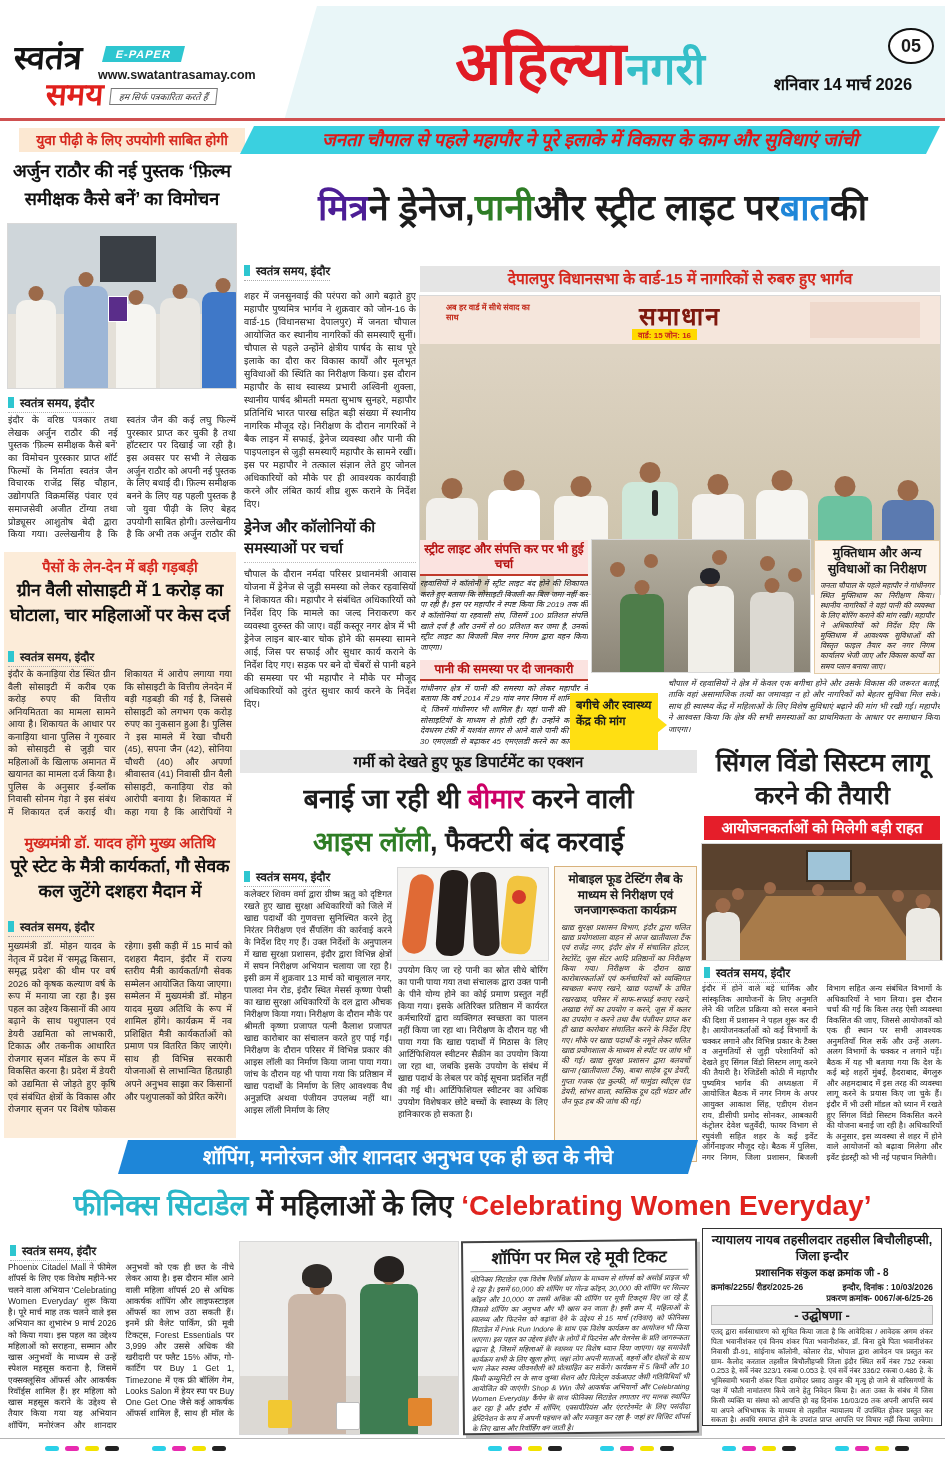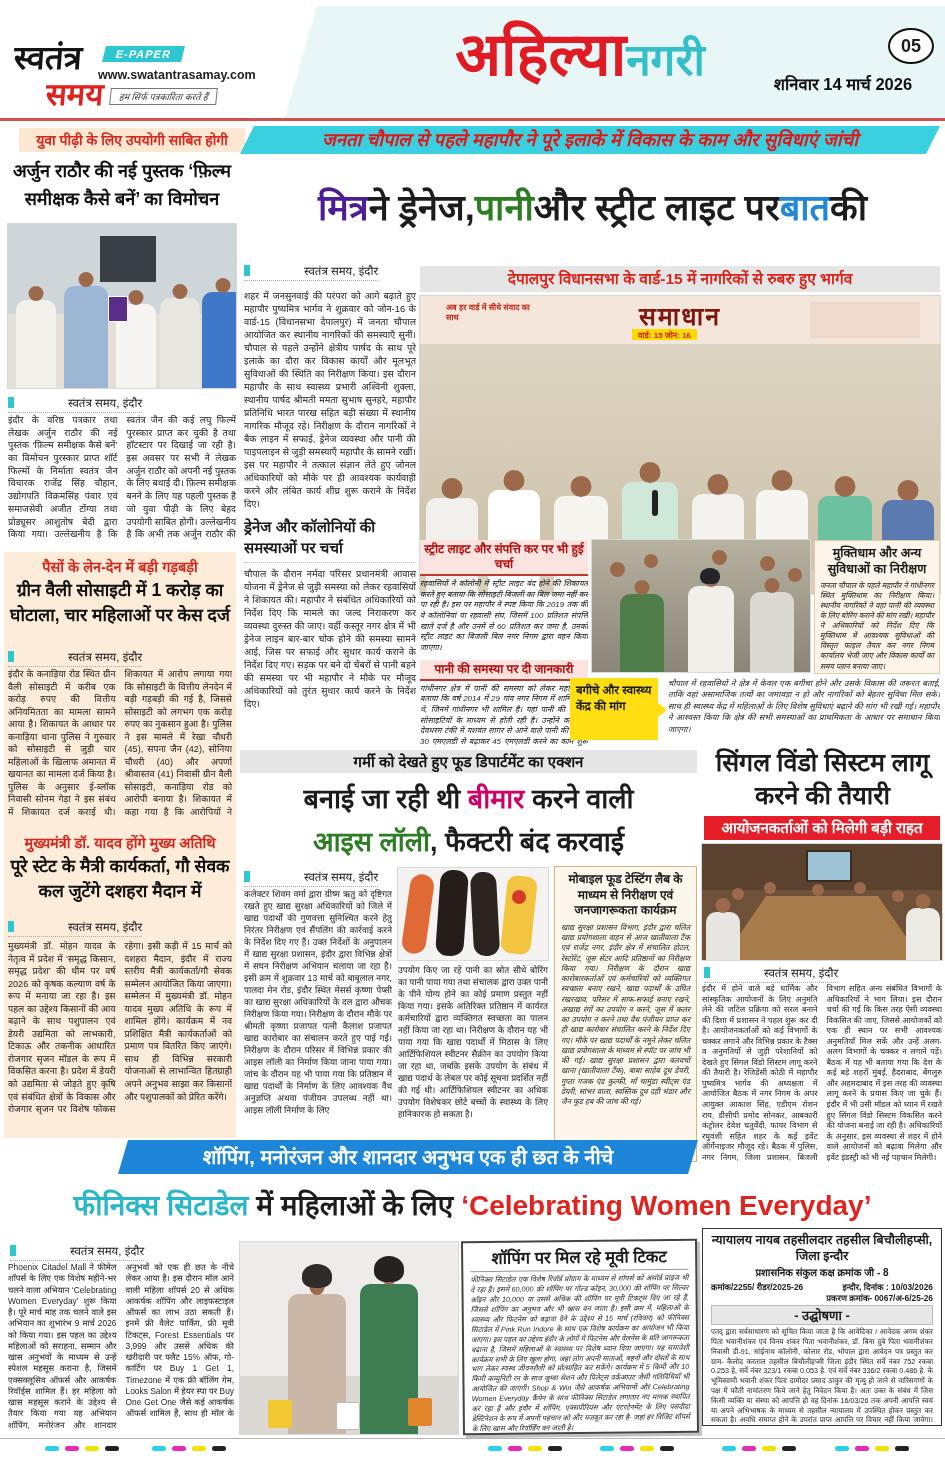--- a/index.html
+++ b/index.html
@@ -9,36 +9,36 @@
   
   .masthead{left:0;top:6px;width:945px;height:112px;background:#e9f6f8;overflow:hidden;}
   .mh-white{position:absolute;left:-60px;top:-6px;width:360px;height:130px;background:#ffffff;transform:skewX(-16deg);}
   .logo1{position:absolute;left:14px;top:28px;font-size:33px;font-weight:bold;color:#141414;transform:skewX(-4deg);}
   .logo2{position:absolute;left:46px;top:66px;font-size:31px;font-weight:bold;color:#e0201c;transform:skewX(-4deg);}
   .epaper{position:absolute;left:104px;top:40px;background:#2ec6d0;color:#fff;font-size:11px;font-weight:bold;
           padding:2px 12px;transform:skewX(-14deg);letter-spacing:1px;}
   .website{position:absolute;left:98px;top:62px;font-size:12.5px;font-weight:bold;color:#222;}
   .tagline{position:absolute;left:110px;top:82px;font-size:9px;font-style:italic;color:#333;
            border:1px solid #777;padding:1px 8px;transform:skewX(-6deg);background:#fff;}
-  .edition{position:absolute;left:360px;top:19px;width:440px;height:96px;display:flex;align-items:baseline;justify-content:center;}
+  .edition{position:absolute;left:360px;top:28px;width:440px;height:96px;display:flex;align-items:baseline;justify-content:center;}
   .ed-red{font-size:60px;font-weight:bold;color:#e01b24;line-height:1;}
   .ed-teal{font-size:44px;font-weight:bold;color:#35bfc8;line-height:1;}
   .pgno{position:absolute;left:888px;top:22px;width:42px;height:32px;border:2.5px solid #111;border-radius:50%;
         text-align:center;line-height:32px;font-size:18px;font-weight:bold;background:#fff;}
   .dateline{position:absolute;left:748px;top:66px;width:190px;text-align:center;font-size:16.5px;font-weight:bold;color:#111;}
   .mh-rule{left:0;top:118px;width:945px;height:3px;background:#cf5050;}
   
   .kicker-left{left:8px;top:128px;width:226px;height:24px;background:#fce8d2;color:#d6281e;
                font-size:14px;font-weight:bold;text-align:center;line-height:24px;margin-left:11px;}
   .top-banner{left:240px;top:126px;width:700px;height:28px;background:#3ad0e0;
               clip-path:polygon(14px 0,100% 0,calc(100% - 14px) 100%,0 100%);
               color:#e01818;font-size:18.5px;font-weight:bold;font-style:italic;text-align:center;line-height:28px;}
   
-  .byline{display:inline-flex;align-items:center;font-size:11.5px;font-weight:normal;color:#222;
-          border-bottom:1px dotted #aaa;padding-bottom:2px;gap:48px;}
+  .byline{display:inline-flex;align-items:center;font-size:11.5px;font-weight:bold;color:#222;
+          border-bottom:1px dotted #aaa;padding-bottom:2px;}
   .byline .sq{display:inline-block;width:6px;height:11px;background:#2ec6d0;margin-right:6px;}
   .body{font-size:9.2px;line-height:1.38;text-align:justify;color:#222;overflow:hidden;}
   .col2{column-count:2;column-gap:9px;}
   .hl{font-weight:bold;color:#111;text-align:center;}
   .red-kick{color:#d6281e;font-weight:bold;text-align:center;}
   .photo{overflow:hidden;box-shadow:0 0 0 1px #d8d8d8;}
   .sil{position:absolute;bottom:0;border-radius:10px 10px 0 0;}
   .sil::before{content:"";position:absolute;top:-20px;left:50%;transform:translateX(-50%);
                width:21px;height:21px;border-radius:50%;background:#9c6a4a;}
   .sil-s::before{width:15px;height:15px;top:-14px;}
@@ -50,21 +50,21 @@
               font-size:15.5px;font-weight:bold;text-align:center;line-height:26px;}
   .lead-col{left:244px;top:290px;width:172px;height:454px;overflow:hidden;}
   .lead-col p{margin:0 0 4px 0;font-size:9.3px;line-height:1.4;text-align:justify;}
   .lead-sub{font-size:15px;font-weight:bold;line-height:1.35;margin:6px 0 5px 0;border-bottom:1px dotted #bbb;padding-bottom:4px;}
   .boxtitle{background:#fbe3e0;color:#b50f0f;font-weight:bold;font-size:12px;text-align:center;
             padding:2px 1px;border-bottom:2px solid #c0392b;margin-bottom:3px;line-height:1.25;}
   .boxbody{font-size:7.9px;font-style:italic;line-height:1.35;text-align:justify;color:#222;margin-bottom:6px;}
   .muk{background:#fdf4ea;border:1px solid #e3cba6;padding:4px 5px;box-sizing:border-box;}
   .muk .t{font-size:12.5px;font-weight:bold;text-align:center;line-height:1.3;margin-bottom:3px;}
   .muk .b{font-size:7.5px;font-style:italic;line-height:1.35;text-align:justify;}
-  .ybox{background:#ffdf12;padding:5px 6px;box-sizing:border-box;font-size:11.5px;font-weight:bold;line-height:1.35;}
+  .ybox{background:#ffdf12;padding:5px 6px;box-sizing:border-box;font-size:11.5px;font-weight:bold;line-height:1.35;margin-top:15px;}
   .yarrow{position:absolute;right:-9px;top:24px;width:0;height:0;border-top:8px solid transparent;
           border-bottom:8px solid transparent;border-left:10px solid #ffdf12;}
   .caption{font-size:8.2px;font-style:italic;line-height:1.4;text-align:justify;overflow:hidden;}
   
   .food-kick{left:240px;top:750px;width:457px;height:23px;background:#e6e6e6;color:#111;
              font-size:15px;font-weight:bold;text-align:center;line-height:23px;}
   .food-hl{left:240px;top:778px;width:457px;height:86px;text-align:center;font-weight:bold;font-size:27px;line-height:43px;}
   .labbox{border:1px solid #d8b27c;background:#fdf6ec;padding:5px 6px;box-sizing:border-box;}
   .labbox .t{font-size:12px;font-weight:bold;text-align:center;line-height:1.3;}
   .labbox .b{font-size:7.6px;font-style:italic;line-height:1.35;text-align:justify;margin-top:4px;}

